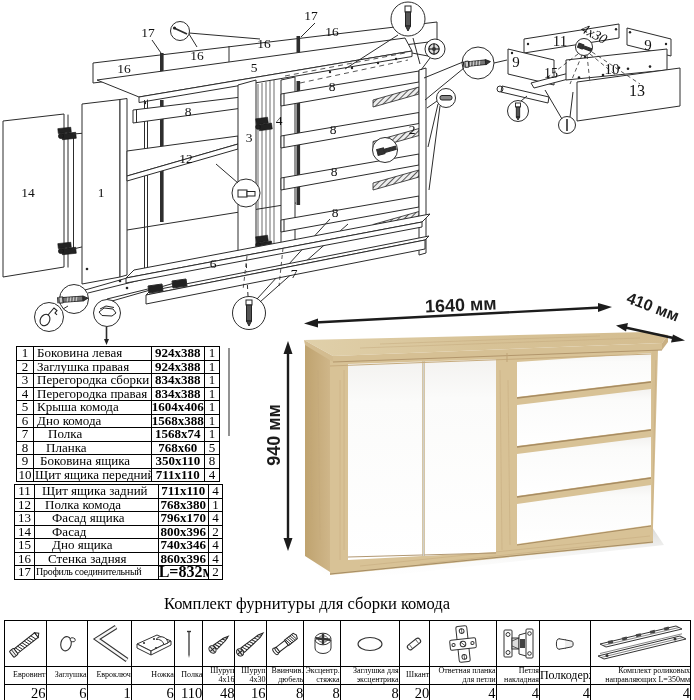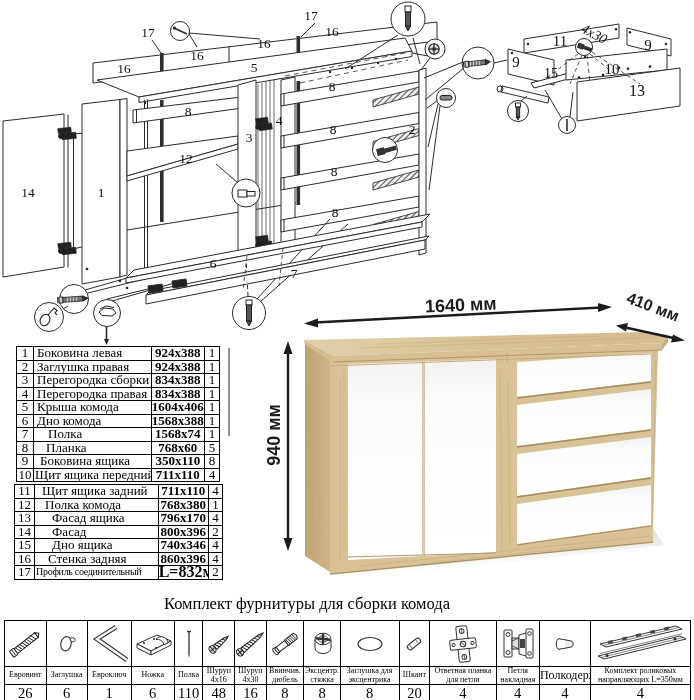--- a/index.html
+++ b/index.html
@@ -10,21 +10,21 @@
 table{border-collapse:collapse;}
 .ptab{position:absolute;table-layout:fixed;font-family:"Liberation Serif",serif;
       font-size:13px;color:#000;}
 .ptab td{border:1.3px solid #000;padding:0;height:12.5px;line-height:12px;
          overflow:hidden;white-space:nowrap;}
 .ptab td.n{text-align:center;}
 .ptab td.s{text-align:center;font-weight:bold;}
 .ptab td.q{text-align:center;}
 #hw{position:absolute;left:4px;top:620px;width:687px;table-layout:fixed;
     font-family:"Liberation Serif",serif;color:#000;}
-#hw td{border:1.3px solid #000;padding:0;text-align:center;vertical-align:middle;overflow:hidden;}
+#hw td{border:1.3px solid #000;padding:0;text-align:right;vertical-align:middle;overflow:hidden;}
 #hw .ic{height:45px;}
 #hw .lb{height:17px;font-size:8px;line-height:8.5px;}
 #hw .ct{height:13px;font-size:14.5px;}
 #title{position:absolute;left:0;top:594px;width:614px;text-align:center;
        font-size:16.5px;font-family:"Liberation Serif",serif;color:#000;}
 </style>
 </head>
 <body>
 <div id="title">Комплект фурнитуры для сборки комода</div>
 

